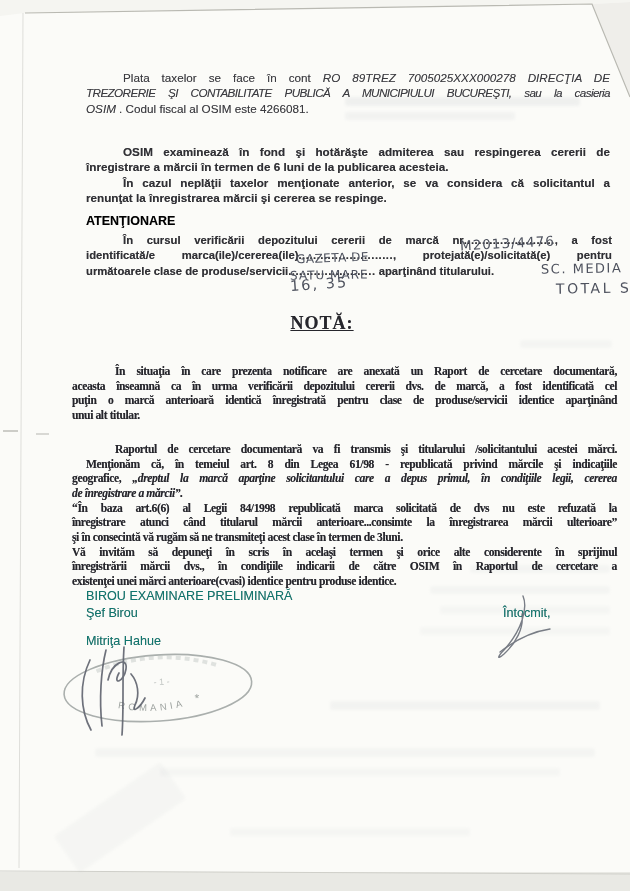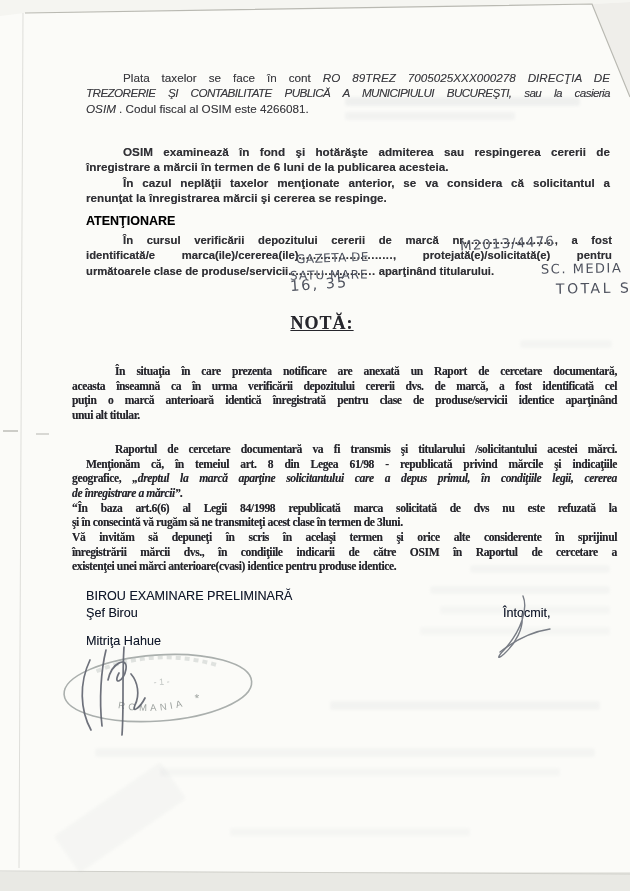--- a/index.html
+++ b/index.html
@@ -37,21 +37,21 @@
   .hw-name2{left:2px;bottom:-4px;font-size:12px;letter-spacing:1px;transform:rotate(-1deg);}
   .hw-free{position:absolute;white-space:nowrap;}
   .nota-head{left:72px;top:313px;width:500px;text-align:center;font-family:"Liberation Serif",serif;
              font-size:18px;font-weight:bold;text-decoration:underline;color:#26262c;
              letter-spacing:1px;text-shadow:0 0 .4px rgba(35,35,45,.5);}
   .nota{left:72px;top:346px;width:545px;font-family:"Liberation Serif",serif;
         font-size:11.6px;line-height:14.7px;font-weight:bold;letter-spacing:-0.4px;
         color:#26262c;text-shadow:0 0 .45px rgba(35,35,45,.5);}
   .nota .indent2{padding-left:43px;margin-top:19px;}
   .nota .indent3{padding-left:14px;}
-  .sig{font-size:12.6px;color:#0f172a;text-shadow:0 0 .4px rgba(60,60,65,.45);}
+  .sig{font-size:12.6px;color:#0f766e;text-shadow:0 0 .4px rgba(60,60,65,.45);}
   
   .smudge{position:absolute;background:#8e96a0;filter:blur(1.6px);border-radius:3px;}
   .edgemark{position:absolute;background:#c2c2bc;}
 </style>
 </head>
 <body>
 
 <div class="scan">
 
   <svg class="abs" width="630" height="891" viewBox="0 0 630 891" style="left:0;top:0;">
@@ -108,20 +108,21 @@
   <div class="block nota serif">
     <div class="line indent2">În situaţia în care prezenta notificare are anexată un Raport de cercetare documentară,</div>
     <div class="line">aceasta înseamnă ca în urma verificării depozitului cererii dvs. de marcă, a fost identificată cel</div>
     <div class="line">puţin o marcă anterioară identică înregistrată pentru clase de produse/servicii identice aparţinând</div>
     <div class="line last">unui alt titular.</div>
     <div class="line indent2">Raportul de cercetare documentară va fi transmis şi titularului /solicitantului acestei mărci.</div>
     <div class="line indent3">Menţionăm că, în temeiul art. 8 din Legea 61/98 - republicată privind mărcile şi indicaţiile</div>
     <div class="line"><span>geografice, </span><span class="it">„dreptul la marcă aparţine solicitantului care a depus primul, în condiţiile legii, cererea</span></div>
     <div class="line last it">de înregistrare a mărcii”.</div>
     <div class="line">“În baza art.6(6) al Legii 84/1998 republicată marca solicitată de dvs nu este refuzată la</div>
+    <div class="line">înregistrare atunci când titularul mărcii anterioare...consimte la înregistrarea mărcii ulterioare”</div>
     <div class="line last">şi în consecintă vă rugăm să  ne transmiteţi acest clase în termen de 3luni.</div>
     <div class="line">Vă invităm să depuneţi  în scris  în acelaşi termen şi orice alte considerente  în sprijinul</div>
     <div class="line">înregistrării mărcii dvs., în condiţiile  indicarii  de către  OSIM în Raportul de cercetare a</div>
     <div class="line last">existenţei unei mărci anterioare(cvasi) identice pentru produse identice.</div>
   </div>
 
   <div class="block sig" style="left:86px;top:589px;">BIROU EXAMINARE PRELIMINARĂ</div>
   <div class="block sig" style="left:86px;top:606px;">Şef Birou</div>
   <div class="block sig" style="left:503px;top:606px;">Întocmit,</div>
   <div class="block sig" style="left:86px;top:634px;">Mitriţa Hahue</div>

